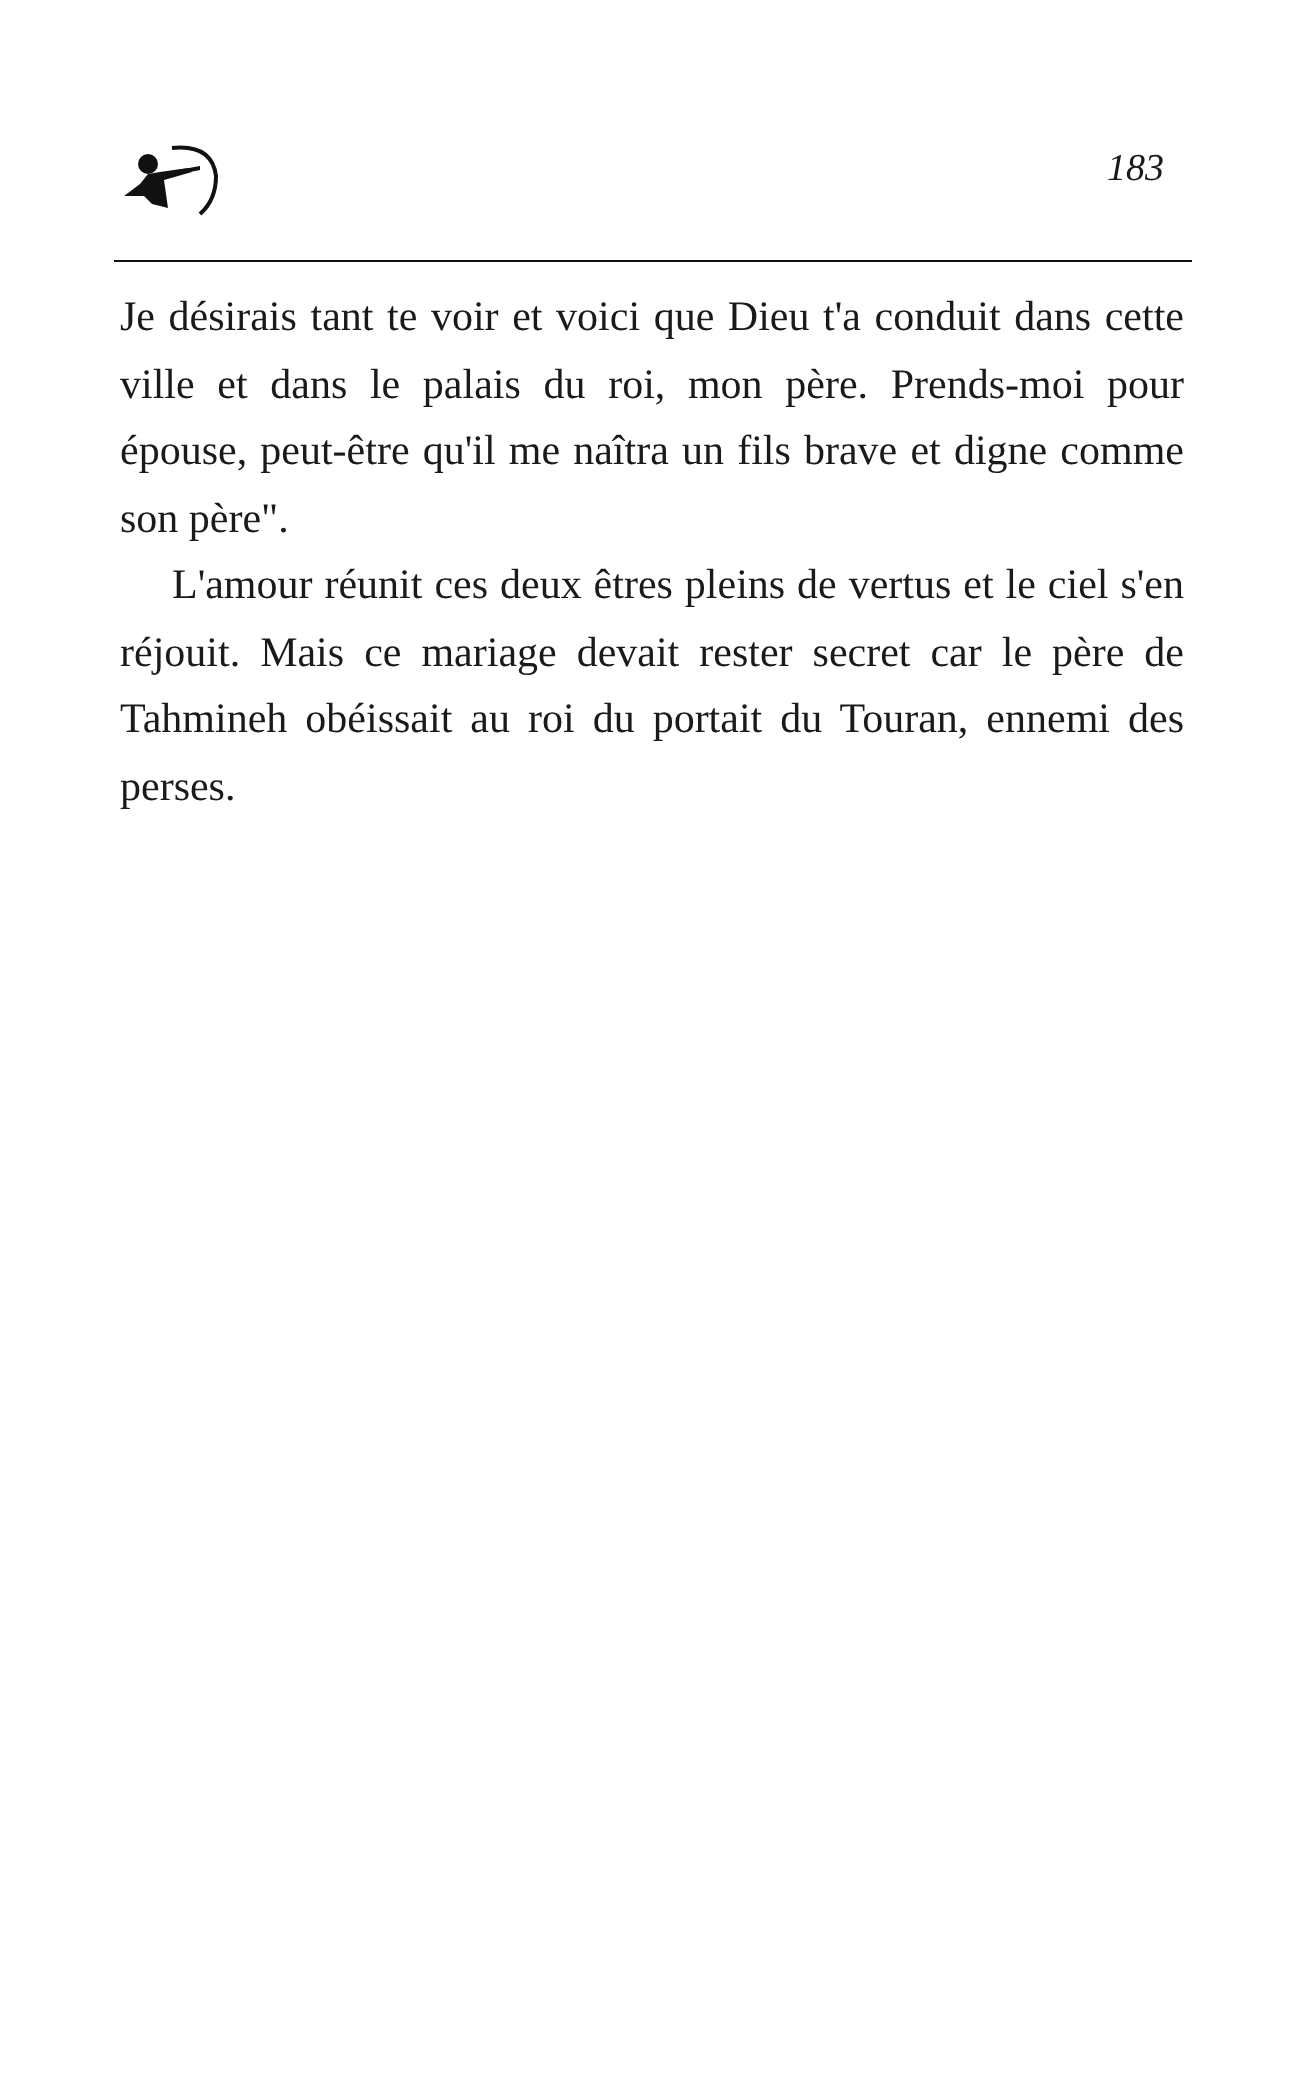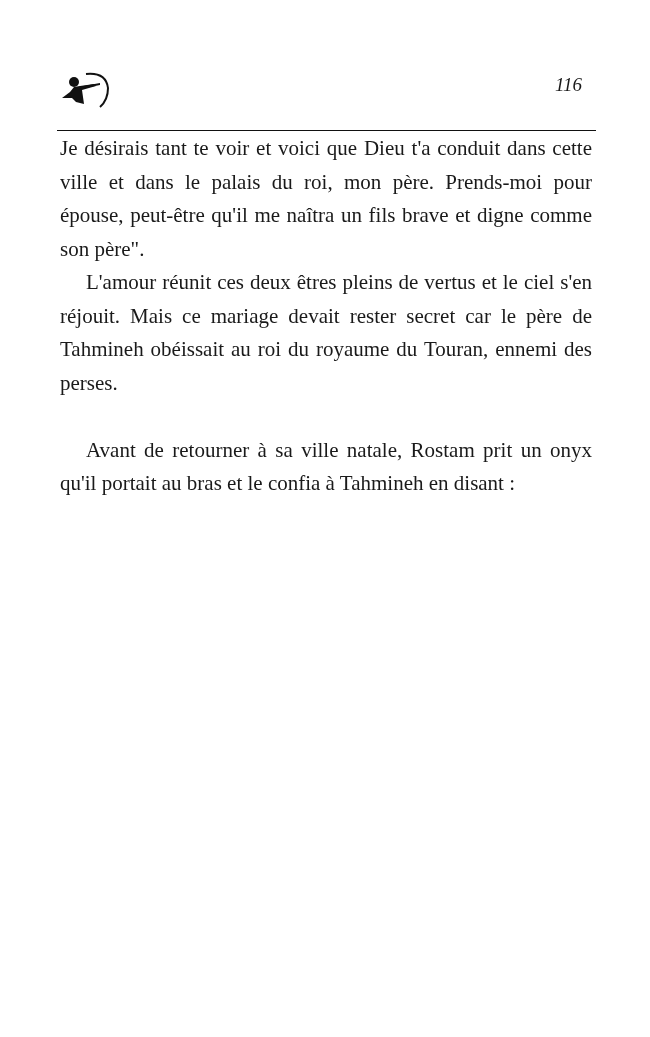--- a/index.html
+++ b/index.html
@@ -43,21 +43,21 @@
       position: absolute;
       left: 57px;
       top: 130px;
       width: 539px;
       height: 0;
       border-top: 1.5px solid #111;
     }
     .body-text {
       position: absolute;
       left: 60px;
-      top: 132px;
+      top: 142px;
       width: 532px;
       font-size: 21px;
       line-height: 33.5px;
       text-align: justify;
       hyphens: none;
     }
     .body-text p {
       margin: 0;
     }
     .body-text p.indent {
@@ -74,21 +74,20 @@
   <svg class="archer-icon" viewBox="0 0 56 40">
 
     <circle cx="14" cy="12" r="5" fill="#111"></circle>
 
     <path d="M2 28 L10 22 L14 17 L20 16 L34 14 L36 16 L22 20 L24 34 L16 32 L12 28 Z" fill="#111"></path>
 
     <path d="M18 17 L40 13 L40 15 L20 19 Z" fill="#111"></path>
 
     <path d="M26 4 Q46 2 48 18 Q48 30 40 37" fill="none" stroke="#111" stroke-width="2"></path>
   </svg>
-  <div class="page-number">116</div>
+  <div class="page-number">183</div>
   <div class="rule"></div>
 </div>
 
 <div class="body-text">
   <p>Je désirais tant te voir et voici que Dieu t'a conduit dans cette ville et dans le palais du roi, mon père. Prends-moi pour épouse, peut-être qu'il me naîtra un fils brave et digne comme son père".</p>
-  <p class="indent">L'amour réunit ces deux êtres pleins de vertus et le ciel s'en réjouit. Mais ce mariage devait rester secret car le père de Tahmineh obéissait au roi du royaume du Touran, ennemi des perses.</p>
-  <p class="indent spaced">Avant de retourner à sa ville natale, Rostam prit un onyx qu'il portait au bras et le confia à Tahmineh en disant :</p>
+  <p class="indent">L'amour réunit ces deux êtres pleins de vertus et le ciel s'en réjouit. Mais ce mariage devait rester secret car le père de Tahmineh obéissait au roi du portait du Touran, ennemi des perses.</p>
 </div>
 
 </body></html>

